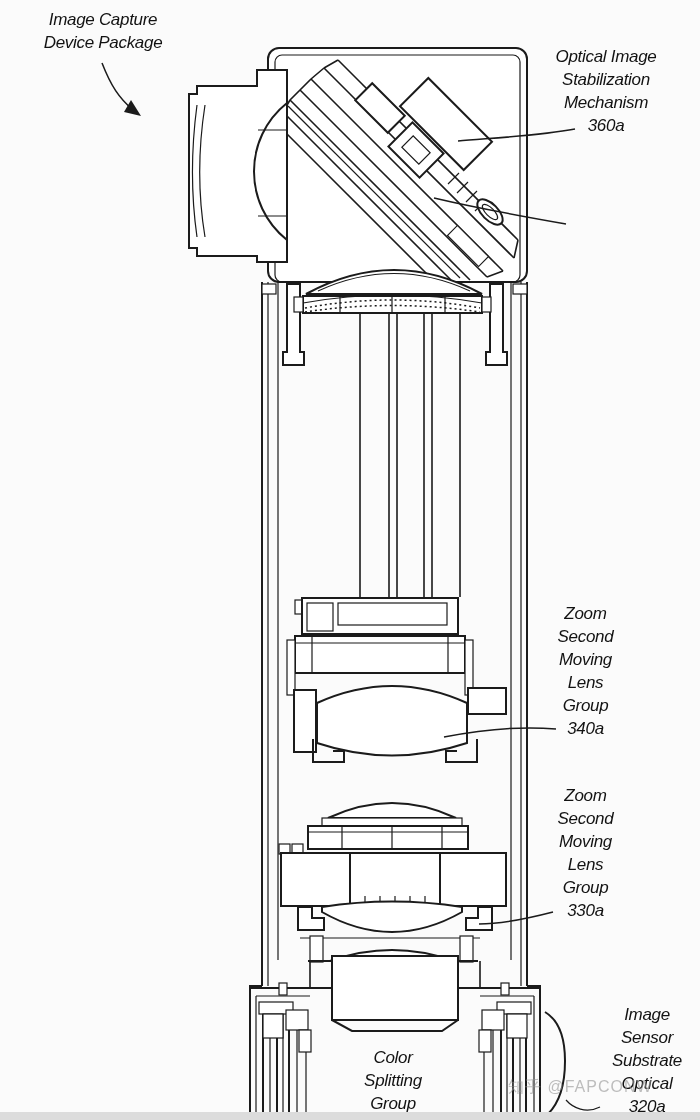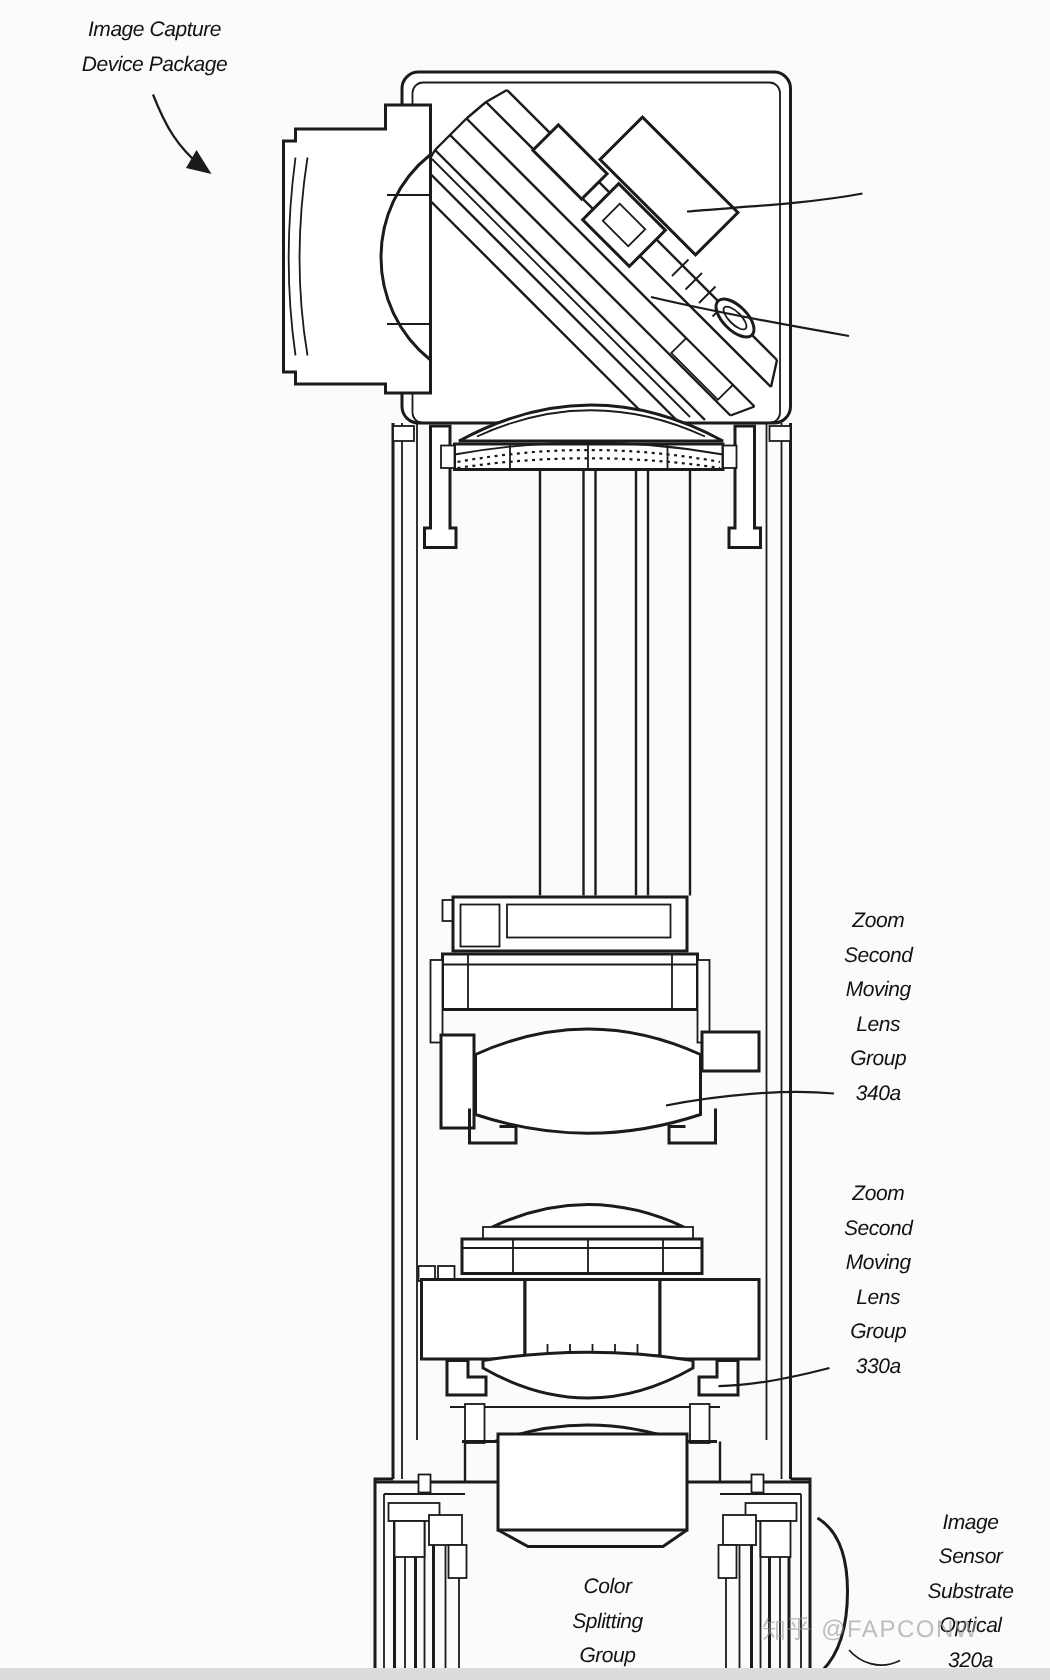--- a/index.html
+++ b/index.html
@@ -12,21 +12,21 @@
   svg * { vector-effect:none; }
   .f   { fill:#ffffff; stroke:#1b1b1b; stroke-width:2; }
   .n   { fill:none;    stroke:#1b1b1b; stroke-width:2; }
   .thin{ stroke-width:1.2; }
   .mid { stroke-width:1.6; }
   .dot { fill:none; stroke:#1b1b1b; stroke-width:1.5; stroke-dasharray:2 3; }
   .lead{ fill:none; stroke:#1b1b1b; stroke-width:1.5; }
   .ah  { fill:#1b1b1b; stroke:none; }
   .lbl {
     position:absolute; text-align:center; color:#121212;
-    font-style:italic; font-size:14px; line-height:23px;
+    font-style:italic; font-size:17px; line-height:23px;
     letter-spacing:-0.3px; white-space:nowrap;
   }
   .lbl span { display:block; }
   .watermark {
     position:absolute; left:508px; top:1072px; width:192px; height:32px;
     font-size:16px; font-weight:normal; line-height:30px;
     color:rgba(150,150,150,0.62); white-space:nowrap; overflow:hidden;
     letter-spacing:1px;
   }
   .bottom-strip {
@@ -182,41 +182,47 @@
       <path class="lead" d="M556 729 C522 726 480 730 444 737"></path>
       <path class="lead" d="M553 912 C526 919 498 924 479 924"></path>
     </g>
   </svg>
 
   <div class="lbl" style="left:18px; top:8px; width:170px;">
     <span>Image Capture</span>
     <span>Device Package</span>
   </div>
 
+  <div class="lbl" style="left:527px; top:45px; width:158px;">
+    <span>Optical Image</span>
+    <span>Stabilization</span>
+    <span>Mechanism</span>
+    <span>360a</span>
+  </div>
 
 
   <div class="lbl" style="left:538px; top:602px; width:95px;">
     <span>Zoom</span>
     <span>Second</span>
     <span>Moving</span>
     <span>Lens</span>
     <span>Group</span>
     <span>340a</span>
   </div>
 
   <div class="lbl" style="left:538px; top:784px; width:95px;">
     <span>Zoom</span>
     <span>Second</span>
     <span>Moving</span>
     <span>Lens</span>
     <span>Group</span>
     <span>330a</span>
   </div>
 
-  <div class="lbl" style="left:349px; top:1046px; width:112px;">
+  <div class="lbl" style="left:337px; top:1046px; width:112px;">
     <span>Color</span>
     <span>Splitting</span>
     <span>Group</span>
   </div>
 
   <div class="lbl" style="left:594px; top:1003px; width:106px;text-align:center;">
     <span>Image</span>
     <span>Sensor</span>
     <span>Substrate</span>
     <span>Optical</span>

